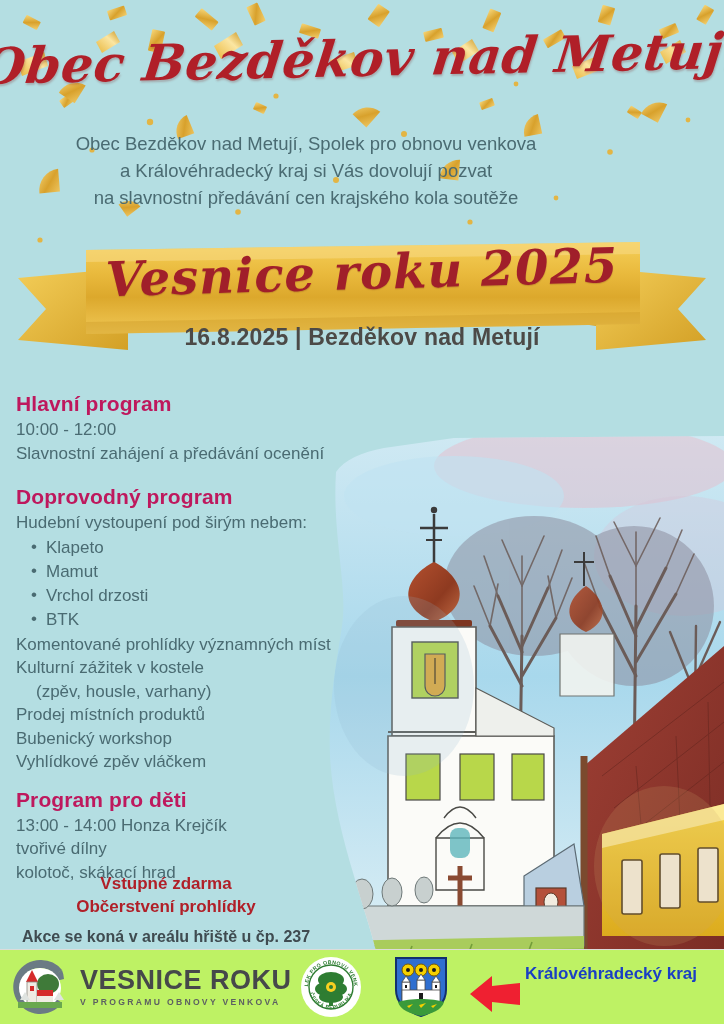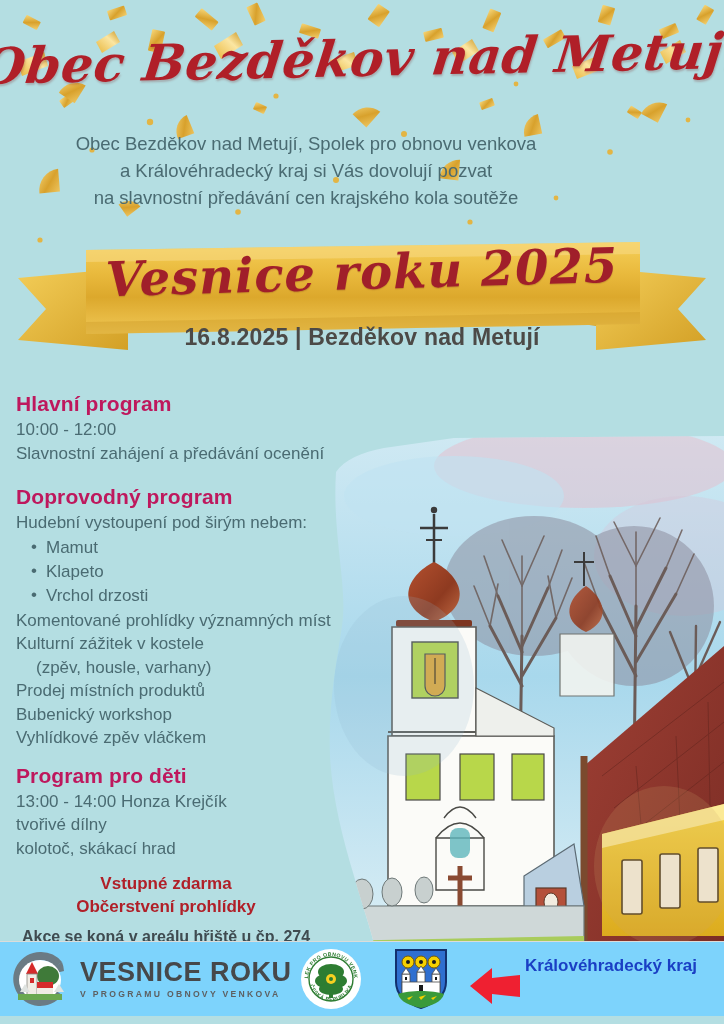--- a/index.html
+++ b/index.html
@@ -64,21 +64,21 @@
   .gap{height:20px;}
   .gap-s{height:14px;}
   .indent{padding-left:20px;}
 
   .freebox{position:absolute;left:16px;top:872px;width:300px;text-align:center;z-index:5;}
   .freebox div{color:#b01f28;font-size:17px;font-weight:700;line-height:23px;}
   .venue{position:absolute;left:16px;top:928px;width:300px;text-align:center;z-index:5;
     color:#3f4b50;font-size:16px;font-weight:700;}
 
   
-  .footer{position:absolute;left:0;bottom:8px;width:724px;height:74px;background:#7dd3fc;z-index:8;
+  .footer{position:absolute;left:0;bottom:0;width:724px;height:74px;background:#bef264;z-index:8;
     border-top:1px solid #dcdcda;}
   .vr-logo{position:absolute;left:8px;top:6px;display:flex;align-items:center;gap:8px;}
   .vr-text{display:flex;flex-direction:column;justify-content:center;line-height:1;}
   .vr-main{font-size:27px;font-weight:700;color:#46484a;letter-spacing:.5px;}
   .vr-sub{font-size:8.6px;font-weight:700;color:#5d6062;letter-spacing:2.3px;margin-top:4px;}
   .seal{position:absolute;left:300px;top:6px;}
   .kh-crest{position:absolute;left:393px;top:6px;}
   .kh-arrow{position:absolute;left:468px;top:24px;}
   .kh-text{position:absolute;left:525px;top:14px;font-size:17px;font-weight:700;color:#1a3fc4;}
 </style>
@@ -387,23 +387,24 @@
       <div class="line">10:00  -  12:00</div>
       <div class="line">Slavnostní zahájení a předávání ocenění</div>
     </section>
 
     <div class="gap"></div>
 
     <section>
       <h2 class="sec">Doprovodný program</h2>
       <div class="line">Hudební vystoupení pod širým nebem:</div>
       <ul class="blist">
+        <li>Klapeto</li>
         <li>Mamut</li>
-        <li>Klapeto</li>
         <li>Vrchol drzosti</li>
+        <li>BTK</li>
       </ul>
       <div class="line">Komentované prohlídky významných míst</div>
       <div class="line">Kulturní zážitek v kostele</div>
       <div class="line indent">(zpěv, housle, varhany)</div>
       <div class="line">Prodej místních produktů</div>
       <div class="line">Bubenický workshop</div>
       <div class="line">Vyhlídkové zpěv vláčkem</div>
     </section>
 
     <div class="gap-s"></div>
@@ -413,21 +414,21 @@
       <div class="line">13:00 - 14:00   Honza Krejčík</div>
       <div class="line">tvořivé dílny</div>
       <div class="line">kolotoč, skákací hrad</div>
     </section>
   </div>
 
   <div class="freebox">
     <div>Vstupné zdarma</div>
     <div>Občerstvení prohlídky</div>
   </div>
-  <div class="venue">Akce se koná v areálu hřiště u čp. 274</div>
+  <div class="venue">Akce se koná v areálu hřiště u čp. 237</div>
 
   <div class="footer">
 
     <div class="vr-logo">
       <svg width="64" height="62" viewBox="0 0 64 62">
         <path d="M32 4 a27 27 0 1 0 22 43 l-7 -5 a19 19 0 1 1 -15 -30 a19 19 0 0 1 15 7 l7 -5 A27 27 0 0 0 32 4 Z" fill="#6b7b84"></path>
         <path d="M54 14 l-8 5 a19 19 0 0 1 2 6 l8 -2 a27 27 0 0 0 -2 -9 Z" fill="#6b7b84"></path>
         <ellipse cx="32" cy="32" rx="21" ry="20" fill="#ffffff"></ellipse>
         <ellipse cx="40" cy="28" rx="11" ry="10" fill="#3f7a39"></ellipse>
         <path d="M24 14 L30 26 L18 26 Z" fill="#d52b2b"></path>

